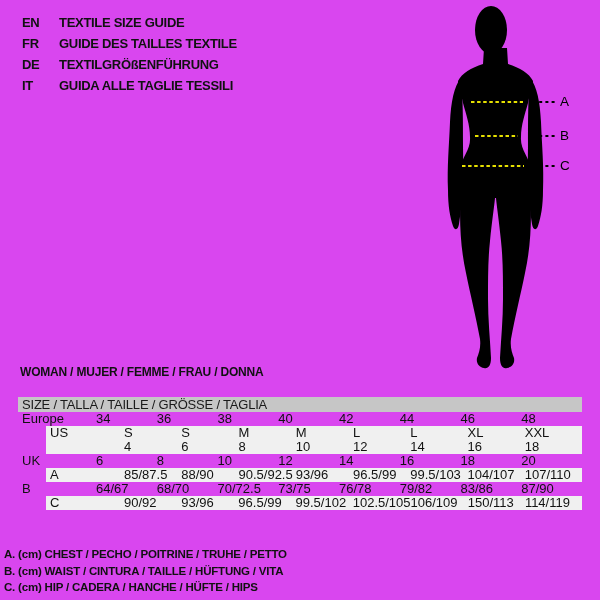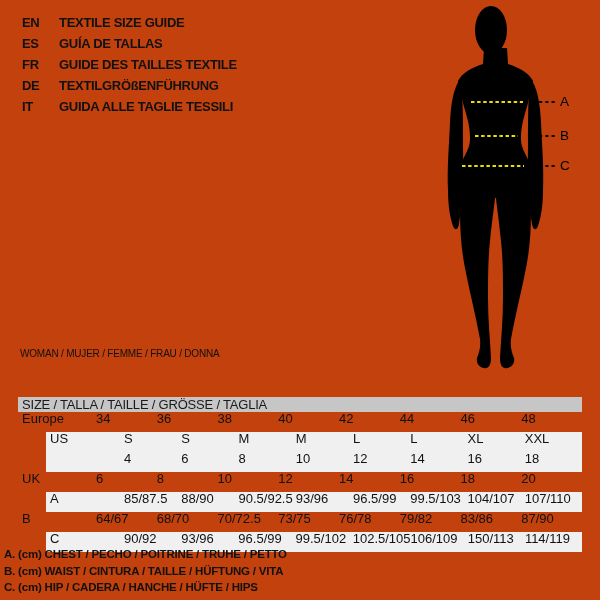--- a/index.html
+++ b/index.html
@@ -1,55 +1,51 @@
 <!DOCTYPE html>
 <html><head>
 <meta charset="utf-8">
 <style>
   * { margin:0; padding:0; box-sizing:border-box; }
   html,body { width:600px; height:600px; background:#fff; }
   body { font-family:"Liberation Sans", sans-serif; color:#111; position:relative; overflow:hidden; }
-  .canvas { position:absolute; left:0; top:0; width:600px; height:600px; background:#c2410c; }
+  .canvas { position:absolute; left:0; top:0; width:600px; height:600px; background:#d946ef; }
 
   
   .lang-list { position:absolute; left:22px; top:12px; }
   .lang-row { display:flex; height:21px; line-height:21px; font-weight:bold; font-size:13px; letter-spacing:-0.3px; }
   .lang-code { display:inline-block; width:37px; }
 
   
   .figure-svg { position:absolute; left:425px; top:0; }
   .marker-label { position:absolute; left:560px; width:22px; height:16px; font-size:13.5px; line-height:16px; color:#000; }
   .marker-a { top:94px; } .marker-b { top:128px; } .marker-c { top:158px; }
 
   
-  .table-title { position:absolute; left:20px; top:348px; font-size:10px; font-weight:normal; letter-spacing:-0.2px; }
+  .table-title { position:absolute; left:20px; top:365px; font-size:12px; font-weight:bold; letter-spacing:-0.2px; }
   .size-table { position:absolute; left:18px; top:397px; width:564px; font-size:13px; }
   .thead { height:15px; line-height:15px; background:#c6c6c6; color:#1a1a1a; padding-left:4px; letter-spacing:-0.2px; }
-  .trow { display:flex; height:20px; line-height:14px; }
+  .trow { display:flex; height:14px; line-height:14px; }
   .trow.shaded { background:#f0f0f0;margin-left:28px; }
   .rlabel { width:78px; padding-left:4px; }
   .cell { flex:1; }
 
   
   .legend { position:absolute; left:4px; top:546px; }
   .legend-row { height:16.5px; line-height:16.5px; font-size:11.5px; font-weight:bold; letter-spacing:-0.2px; }
 </style>
 </head>
 <body>
 
 <div class="canvas">
 
   <div class="lang-list">
     <div class="lang-row">
       <span class="lang-code">EN</span>
       <span class="lang-label">TEXTILE SIZE GUIDE</span>
-    </div>
-    <div class="lang-row">
-      <span class="lang-code">ES</span>
-      <span class="lang-label">GUÍA DE TALLAS</span>
     </div>
     <div class="lang-row">
       <span class="lang-code">FR</span>
       <span class="lang-label">GUIDE DES TAILLES TEXTILE</span>
     </div>
     <div class="lang-row">
       <span class="lang-code">DE</span>
       <span class="lang-label">TEXTILGRÖßENFÜHRUNG</span>
     </div>
     <div class="lang-row">

